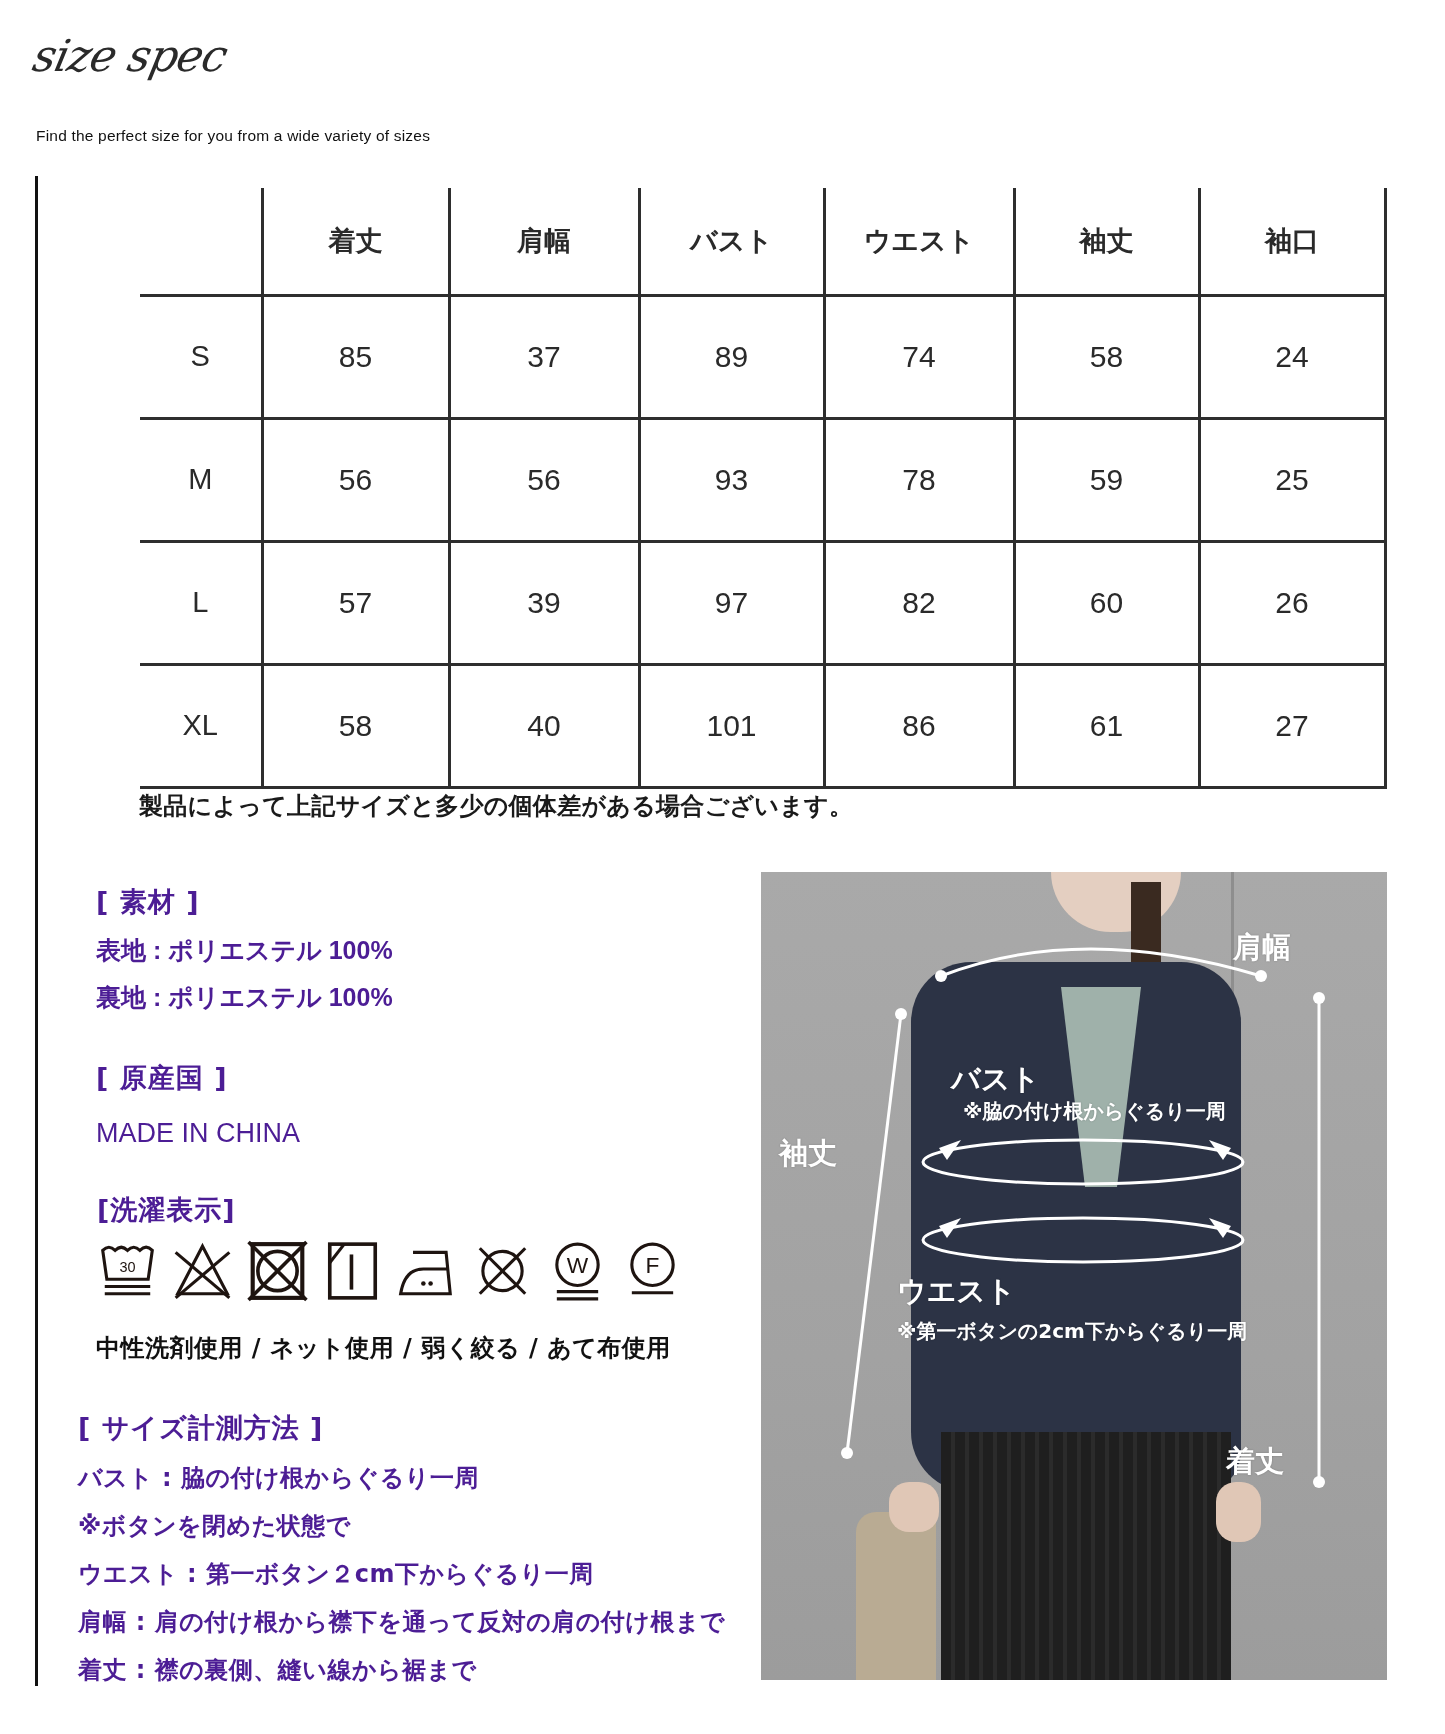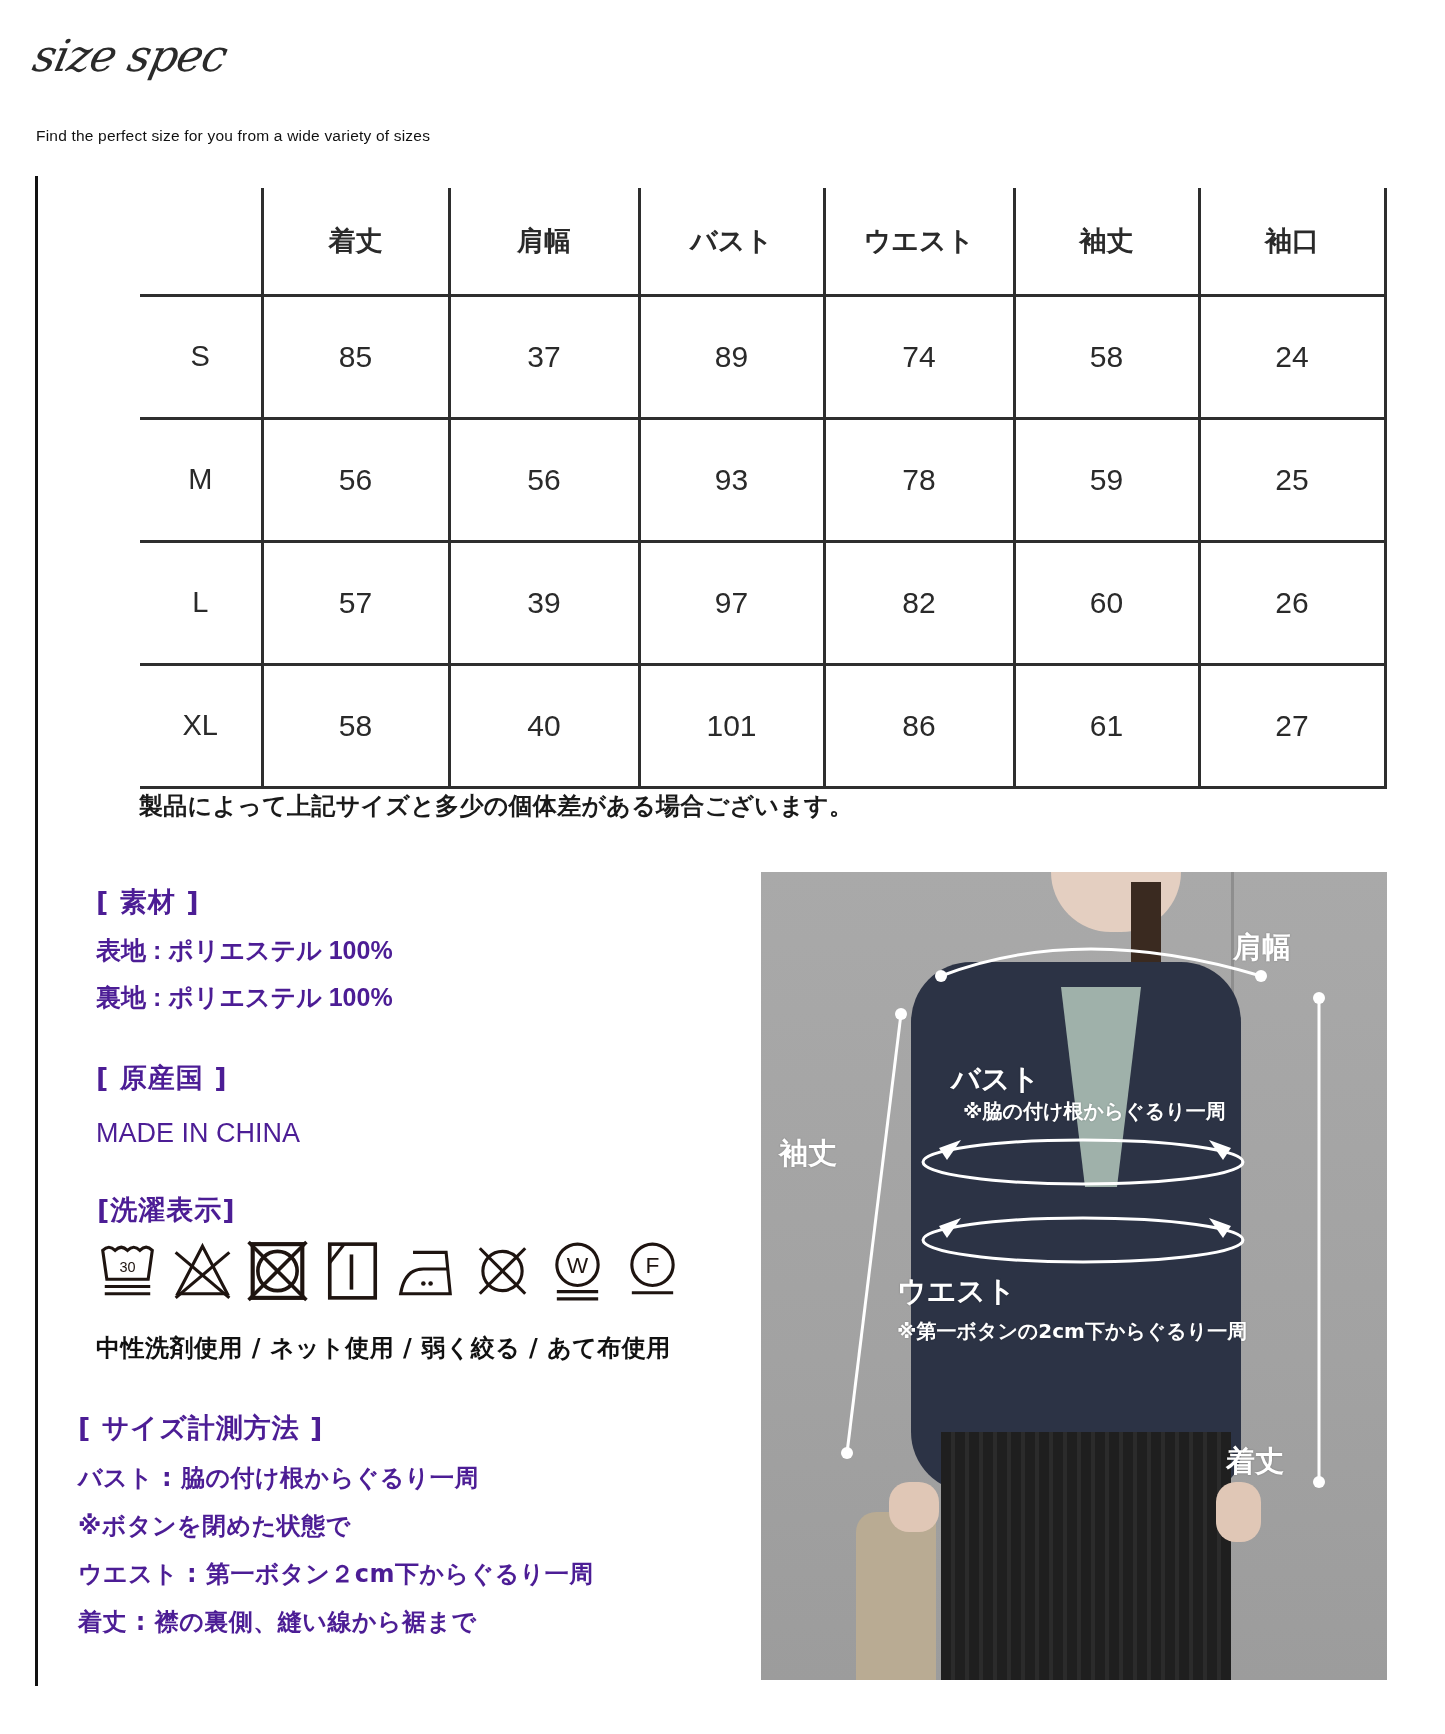--- a/index.html
+++ b/index.html
@@ -184,20 +184,21 @@
   </svg>
 </div>
 
 <div class="care-text">中性洗剤使用 / ネット使用 / 弱く絞る / あて布使用</div>
 
 <div class="section method">
   <div class="sec-title">[ サイズ計測方法 ]</div>
   <div class="sec-line">バスト : 脇の付け根からぐるり一周</div>
   <div class="sec-line">※ボタンを閉めた状態で</div>
   <div class="sec-line">ウエスト : 第一ボタン２cm下からぐるり一周</div>
+  <div class="sec-line">肩幅 : 肩の付け根から襟下を通って反対の肩の付け根まで</div>
   <div class="sec-line">着丈 : 襟の裏側、縫い線から裾まで</div>
 </div>
 
 <div class="photo">
   <div class="wall-seam"></div>
   <div class="face"></div>
   <div class="hair"></div>
   <div class="jacket"></div>
   <div class="blouse"></div>
   <div class="skirt"></div>

